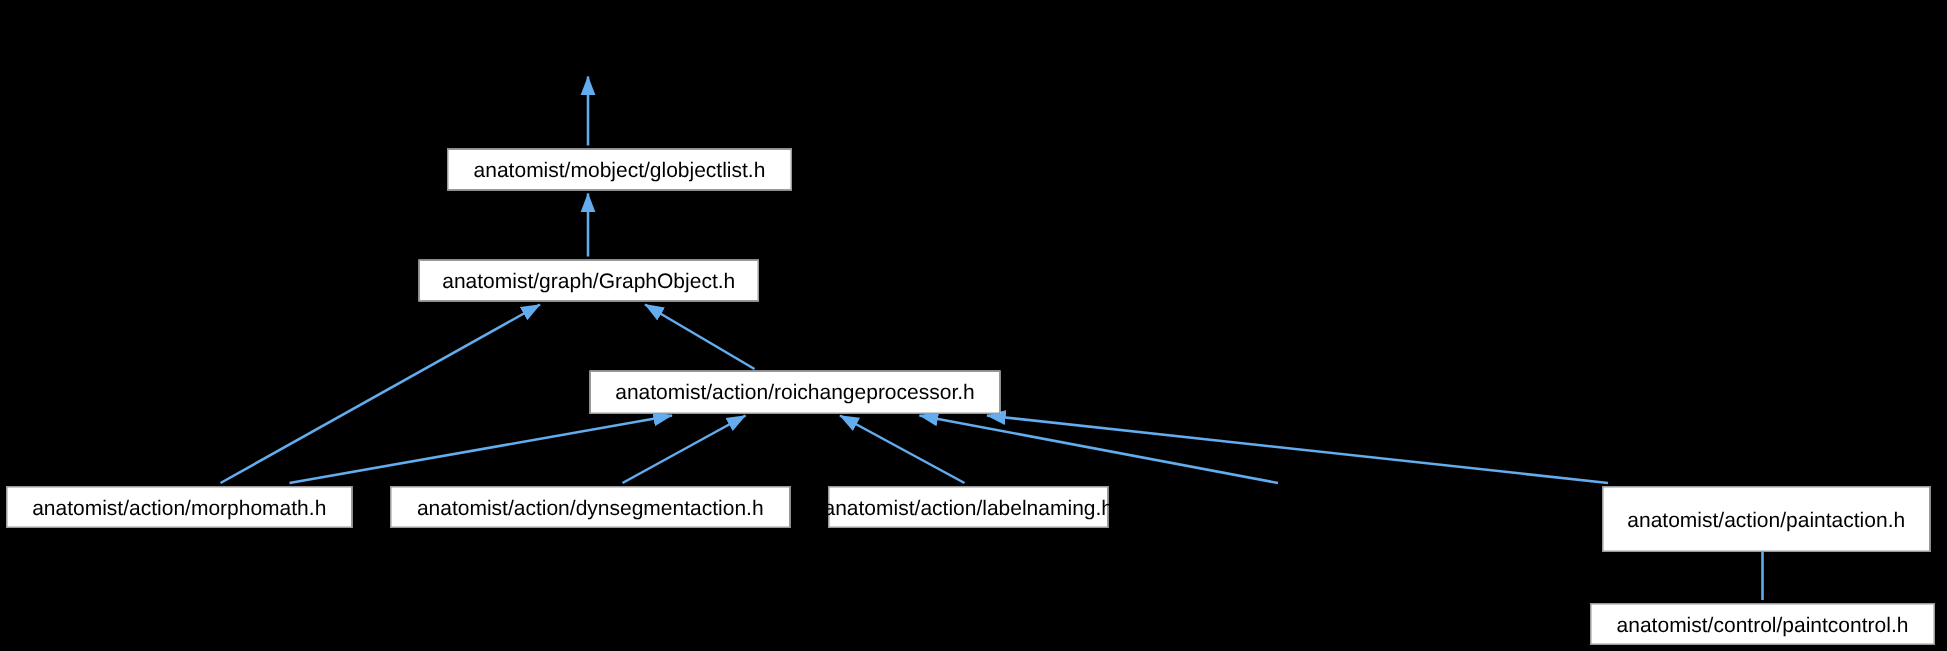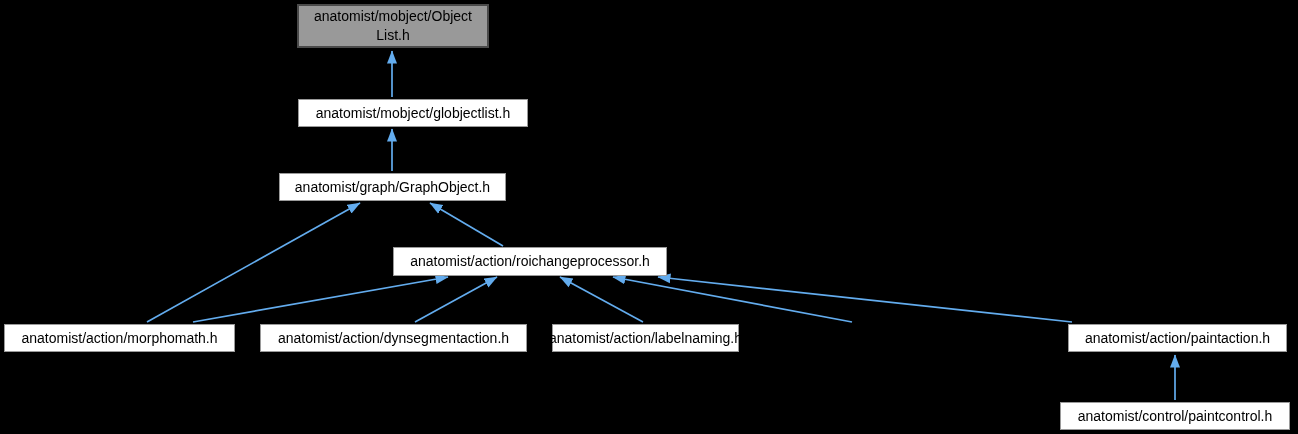--- a/index.html
+++ b/index.html
@@ -48,21 +48,21 @@
   }
   
   #n-objectlist        { left: 297px;  top: 4px;   width: 192px; height: 44px; }
   #n-globjectlist      { left: 277px;  top: 99px;  width: 230px; height: 28px; margin-left: 21px; }
   #n-graphobject       { left: 279px;  top: 173px; width: 227px; height: 28px; }
   #n-roichangeprocessor{ left: 393px;  top: 247px; width: 274px; height: 29px; }
   #n-morphomath        { left: 4px;    top: 324px; width: 231px; height: 28px; }
   #n-dynsegmentaction  { left: 260px;  top: 324px; width: 267px; height: 28px; }
   #n-labelnaming       { left: 552px;  top: 324px; width: 187px; height: 28px; }
   #n-levelsetaction    { left: 805px;  top: 324px; width: 238px; height: 28px; }
-  #n-paintaction       { left: 1068px; top: 324px; width: 219px; height: 28px; }
+  #n-paintaction       { left: 1068px; top: 324px; width: 219px; height: 44px; }
   #n-paintcontrol      { left: 1060px; top: 402px; width: 230px; height: 28px; }
 </style>
 </head>
 <body>
 
 <div class="canvas">
 
   <svg class="edges" viewBox="0 0 1298 434" xmlns="http://www.w3.org/2000/svg">
     <defs>
       <marker id="ah" markerUnits="userSpaceOnUse" markerWidth="14" markerHeight="12" refX="12.5" refY="6" orient="auto">
@@ -74,24 +74,20 @@
     <line x1="147" y1="322" x2="360" y2="203" marker-end="url(#ah)"></line>
     <line x1="503" y1="246" x2="430" y2="203" marker-end="url(#ah)"></line>
     <line x1="193" y1="322" x2="448" y2="277" marker-end="url(#ah)"></line>
     <line x1="415" y1="322" x2="497" y2="277" marker-end="url(#ah)"></line>
     <line x1="643" y1="322" x2="560" y2="277" marker-end="url(#ah)"></line>
     <line x1="852" y1="322" x2="613" y2="277" marker-end="url(#ah)"></line>
     <line x1="1072" y1="322" x2="658" y2="277" marker-end="url(#ah)"></line>
     <line x1="1175" y1="400" x2="1175" y2="355" marker-end="url(#ah)"></line>
   </svg>
 
-  <div class="node highlight" id="n-objectlist">
-    <span>anatomist/mobject/Object
-List.h</span>
-  </div>
   <div class="node" id="n-globjectlist">
     <span>anatomist/mobject/globjectlist.h</span>
   </div>
   <div class="node" id="n-graphobject">
     <span>anatomist/graph/GraphObject.h</span>
   </div>
   <div class="node" id="n-roichangeprocessor">
     <span>anatomist/action/roichangeprocessor.h</span>
   </div>
   <div class="node" id="n-morphomath">

